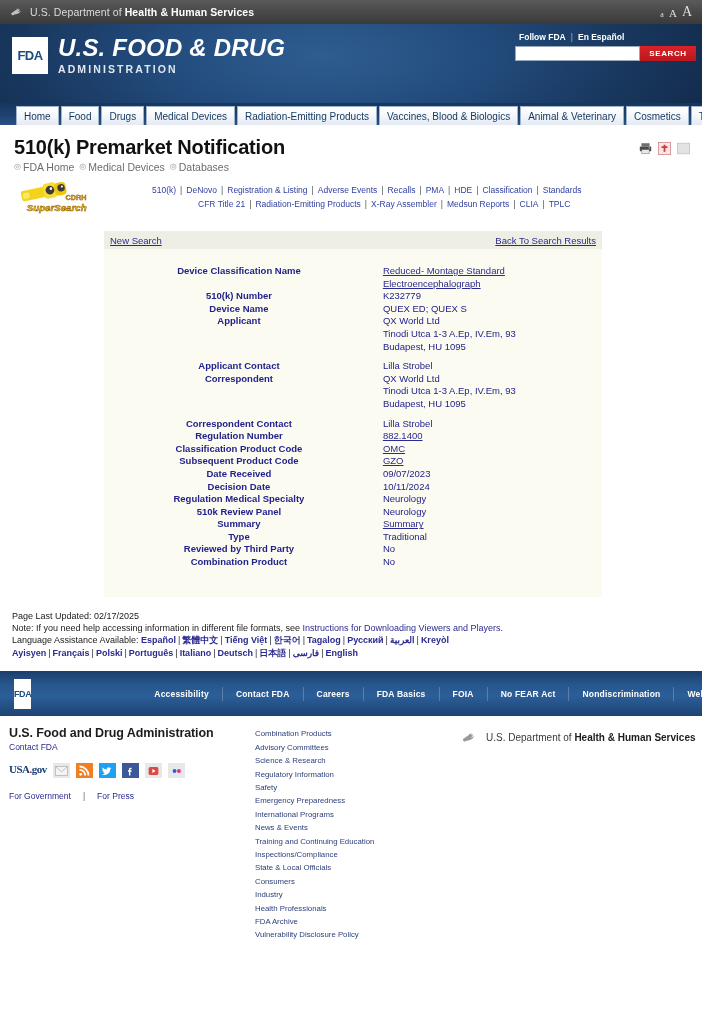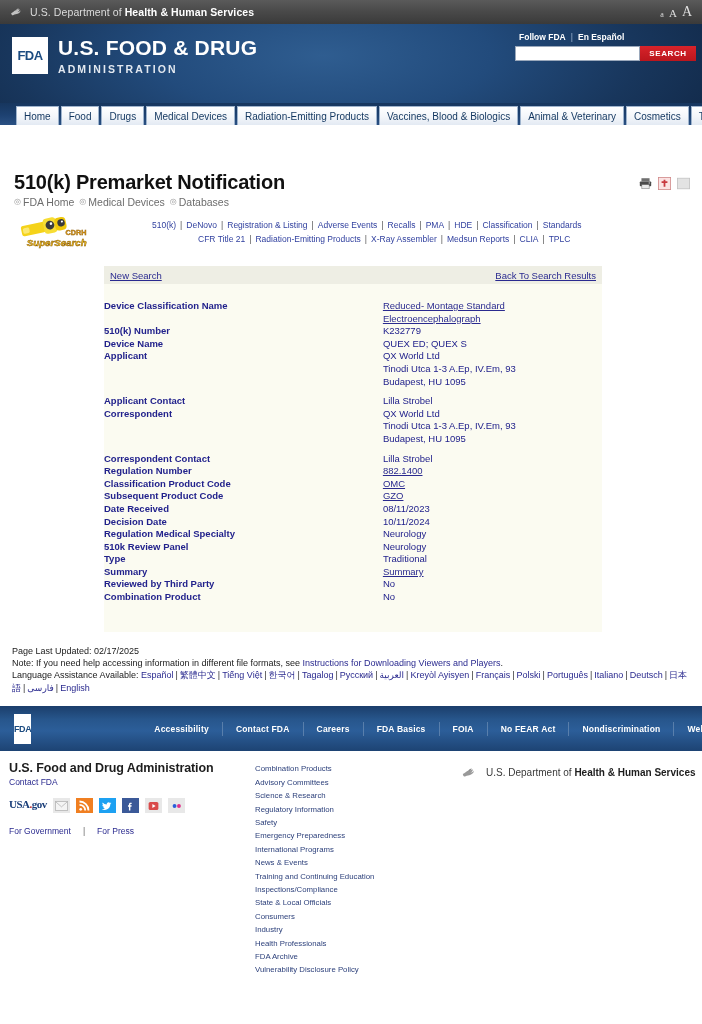--- a/index.html
+++ b/index.html
@@ -43,22 +43,22 @@
     width:36px; height:37px; background:#ffffff;
     display:flex; align-items:center; justify-content:center;
     margin-right:10px;
   }
   .fda-mark span {
     font-family:"Liberation Sans", sans-serif;
     font-weight:bold; font-size:13px; color:#1b4b80;
     letter-spacing:-.6px;
   }
   .fda-title-1 {
-    color:#ffffff; font-size:21px; font-weight:bold;
-    letter-spacing:.2px; line-height:20px; margin-top:1px;
+    color:#ffffff; font-size:24px; font-weight:bold;
+    letter-spacing:.2px; line-height:20px; margin-top:1px;font-style:italic;
   }
   .fda-title-2 {
     color:#e2e8f0; font-size:10.5px; font-weight:bold;
     letter-spacing:2.1px; line-height:16px; margin-top:3px;
   }
 
   .hdr-right { position:absolute; right:15px; top:8px; width:172px; }
   .hdr-links { font-size:8.5px; font-weight:bold; color:#ffffff; margin-bottom:4px; padding-left:4px; }
   .hdr-links a { color:#ffffff; text-decoration:none; }
   .hdr-links .sep { color:#9db4cf; margin:0 5px; font-weight:normal; }
@@ -90,21 +90,21 @@
     border:1px solid #9fb4cd; border-bottom:none;
     margin-right:2px;
     padding:0 7px;
     display:flex; align-items:center;
     font-size:10px; color:#12365f; white-space:nowrap;
     cursor:pointer;
   }
 
   
   .page { background:#ffffff; padding:0 0 0 0; }
-  .title-row { display:flex; align-items:flex-start; padding:11px 12px 0 14px;margin-top:35px; }
+  .title-row { display:flex; align-items:flex-start; padding:11px 12px 0 14px; }
   .page-title {
     font-size:20px; font-weight:bold; color:#111111;
     letter-spacing:-.2px; line-height:22px; margin:0;
   }
   .title-spacer { flex:1 1 auto; }
   .tool-icons { display:flex; gap:6px; padding-top:6px; }
   .tool-ico { width:13px; height:13px; display:block; }
 
   .breadcrumb { padding:3px 8px 0 14px; font-size:10.5px; color:#6d6d6d; }
   .breadcrumb .bullet { color:#9a9a9a; font-size:8px; vertical-align:2px; margin-right:2px; }
@@ -128,32 +128,32 @@
     background:#eeeee4;
     display:flex; justify-content:space-between; align-items:center;
     padding:4px 6px 3px 6px;
     font-size:9.5px;
   }
   .searchbar a { color:#2a2a8f; text-decoration:underline; }
 
   .detail-table { width:100%; border-collapse:collapse; margin-top:16px; }
   .detail-table td { vertical-align:top; padding:0; font-size:9.5px; line-height:12.6px; }
   .detail-table td.lbl {
-    text-align:left; font-weight:bold; color:#22228c;
+    text-align:center; font-weight:bold; color:#22228c;
     padding-right:9px; white-space:nowrap; width:56%;
   }
   .detail-table td.val { color:#22228c; font-weight:normal; }
   .detail-table td.val a { color:#2a2a8f; text-decoration:underline; }
   .detail-table tr.gap td { height:7px; }
   .panel-pad { height:28px; }
 
   
   .notes { padding:13px 12px 0 12px; font-size:9px; color:#1a1a1a; line-height:12.4px; }
   .notes a { color:#2a2a8f; text-decoration:none; }
-  .notes .lang a { color:#2a2a8f; text-decoration:none; }
+  .notes .lang a { color:#2a2a8f; text-decoration:none;font-weight:bold; }
   .notes .lang .sep { color:#333; margin:0 2px; }
 
   
   .footer-nav {
     margin-top:12px; height:45px; width:100%;
     background:
       linear-gradient(to bottom,#1b3e6b 0%,#27568c 30%,#2c5e99 55%,#1d4373 100%);
     display:flex; align-items:center;
     position:relative;
   }
@@ -342,41 +342,41 @@
           <tr>
             <td class="lbl">Classification Product Code</td>
             <td class="val"><a href="#">OMC</a></td>
           </tr>
           <tr>
             <td class="lbl">Subsequent Product Code</td>
             <td class="val"><a href="#">GZO</a></td>
           </tr>
           <tr>
             <td class="lbl">Date Received</td>
-            <td class="val">08/11/2023</td>
+            <td class="val">09/07/2023</td>
           </tr>
           <tr>
             <td class="lbl">Decision Date</td>
             <td class="val">10/11/2024</td>
           </tr>
           <tr>
             <td class="lbl">Regulation Medical Specialty</td>
             <td class="val">Neurology</td>
           </tr>
           <tr>
             <td class="lbl">510k Review Panel</td>
             <td class="val">Neurology</td>
           </tr>
           <tr>
+            <td class="lbl">Summary</td>
+            <td class="val"><a href="#">Summary</a></td>
+          </tr>
+          <tr>
             <td class="lbl">Type</td>
             <td class="val">Traditional</td>
-          </tr>
-          <tr>
-            <td class="lbl">Summary</td>
-            <td class="val"><a href="#">Summary</a></td>
           </tr>
           <tr>
             <td class="lbl">Reviewed by Third Party</td>
             <td class="val">No</td>
           </tr>
           <tr>
             <td class="lbl">Combination Product</td>
             <td class="val">No</td>
           </tr>
         </tbody>

